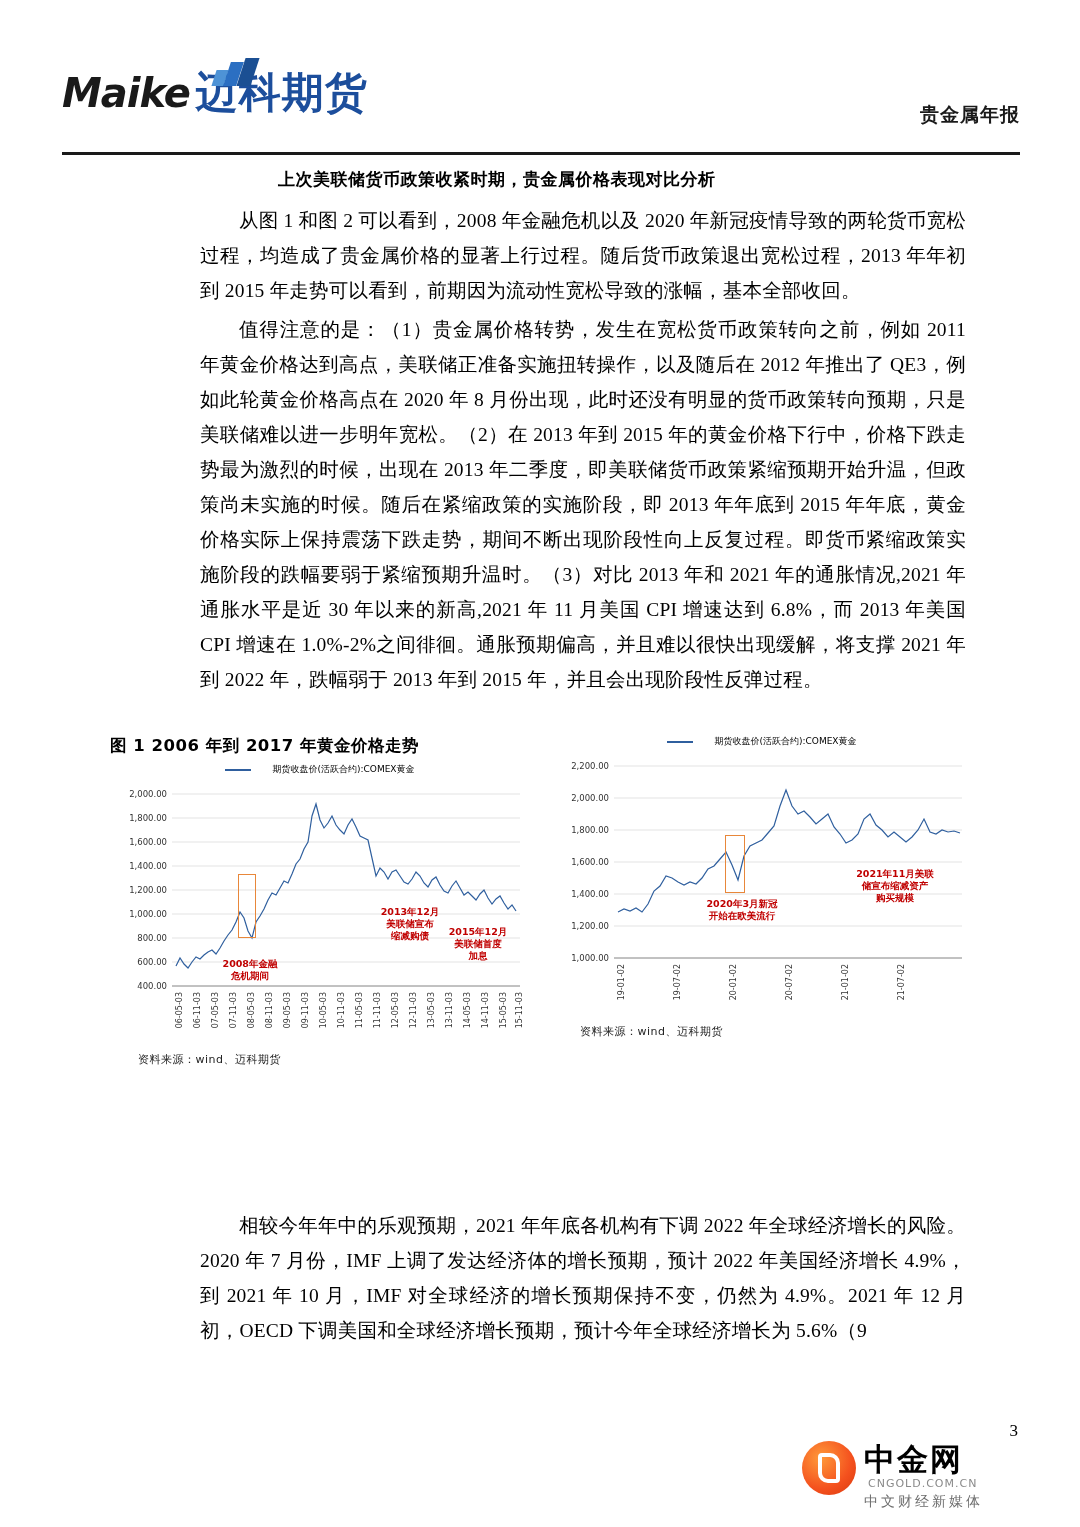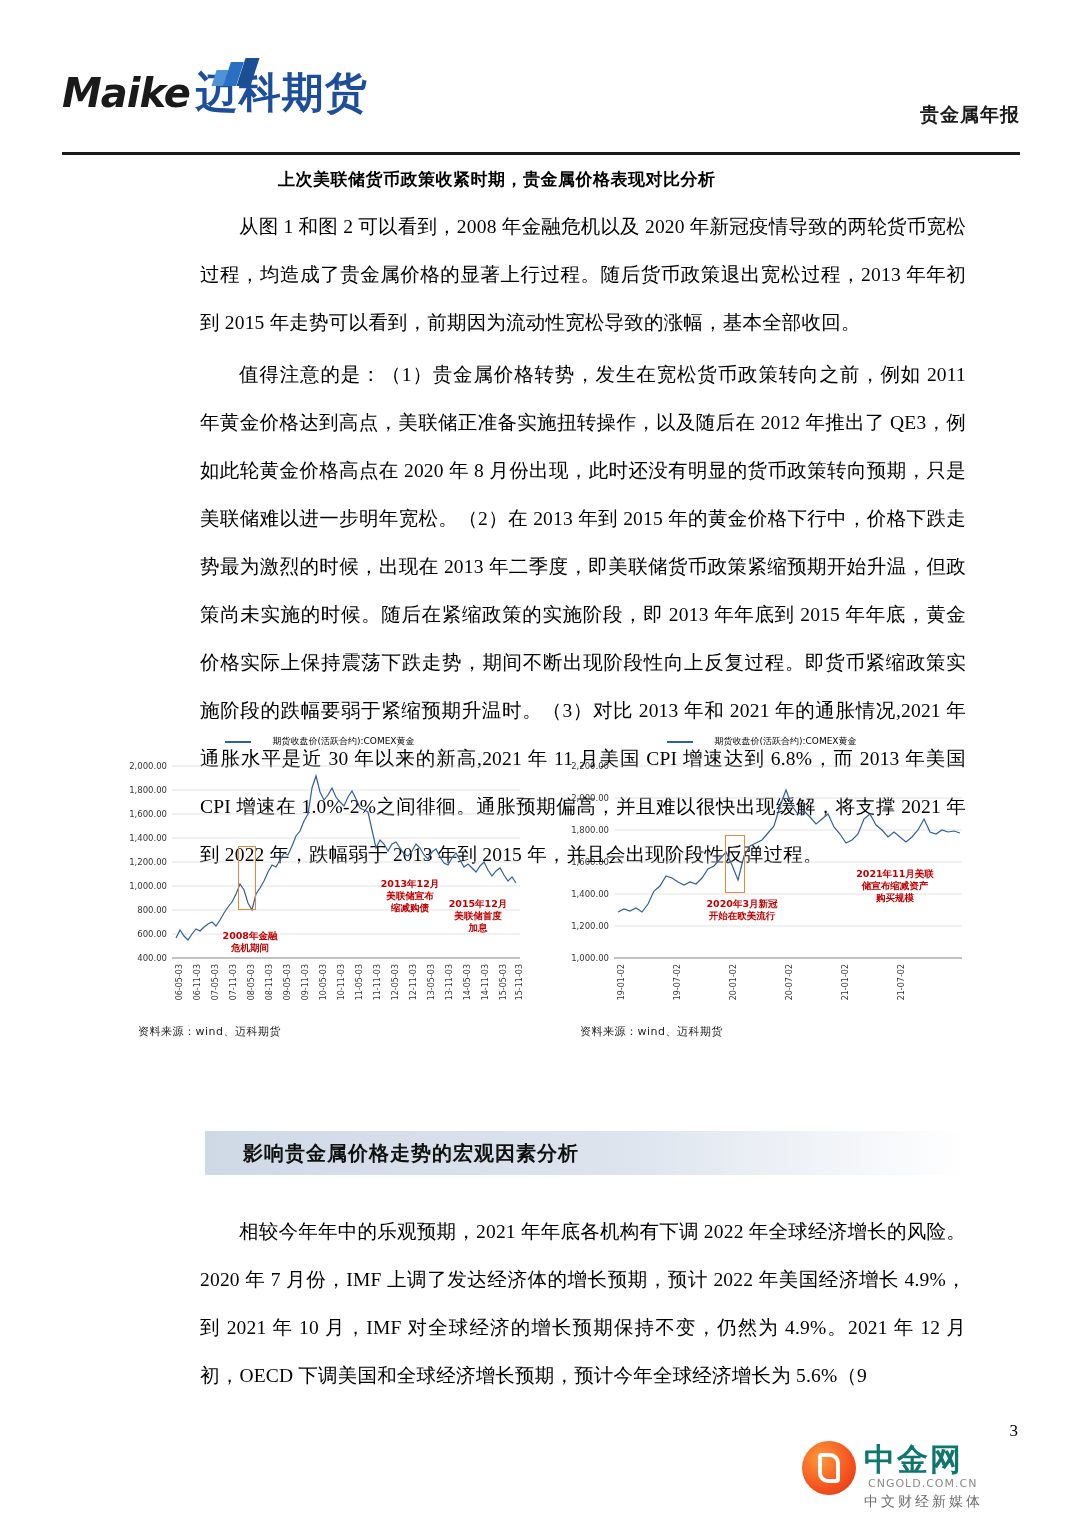--- a/index.html
+++ b/index.html
@@ -101,21 +101,21 @@
   .sec-title {
     font-family: "DejaVu Sans", sans-serif;
     font-weight: bold;
     font-size: 17px;
     margin: 0 0 12px 78px;
     letter-spacing: 0.5px;
   }
   p.para {
     margin: 0 0 4px 0;
     font-size: 19.5px;
-    line-height: 48px;
+    line-height: 35px;
     text-align: justify;
     text-indent: 2em;
     letter-spacing: 0.2px;
   }
 
   
   .figures {
     position: absolute;
     left: 110px;
     top: 735px;
@@ -250,21 +250,21 @@
     border-radius: 4px 10px 4px 10px;
     box-sizing: border-box;
   }
   .wm-main {
     position: absolute;
     left: 66px;
     top: 8px;
     font-family: "DejaVu Sans", sans-serif;
     font-weight: bold;
     font-size: 31px;
-    color: #0f766e;
+    color: #000000;
     letter-spacing: 2px;
   }
   .wm-url {
     position: absolute;
     left: 70px;
     top: 46px;
     font-family: "DejaVu Sans", sans-serif;
     font-size: 11px;
     color: #8a8a8a;
     letter-spacing: 1px;
@@ -310,20 +310,21 @@
 
   <div class="content">
     <div class="sec-title">上次美联储货币政策收紧时期，贵金属价格表现对比分析</div>
     <p class="para">从图 1 和图 2 可以看到，2008 年金融危机以及 2020 年新冠疫情导致的两轮货币宽松过程，均造成了贵金属价格的显著上行过程。随后货币政策退出宽松过程，2013 年年初到 2015 年走势可以看到，前期因为流动性宽松导致的涨幅，基本全部收回。</p>
     <p class="para">值得注意的是：（1）贵金属价格转势，发生在宽松货币政策转向之前，例如 2011 年黄金价格达到高点，美联储正准备实施扭转操作，以及随后在 2012 年推出了 QE3，例如此轮黄金价格高点在 2020 年 8 月份出现，此时还没有明显的货币政策转向预期，只是美联储难以进一步明年宽松。（2）在 2013 年到 2015 年的黄金价格下行中，价格下跌走势最为激烈的时候，出现在 2013 年二季度，即美联储货币政策紧缩预期开始升温，但政策尚未实施的时候。随后在紧缩政策的实施阶段，即 2013 年年底到 2015 年年底，黄金价格实际上保持震荡下跌走势，期间不断出现阶段性向上反复过程。即货币紧缩政策实施阶段的跌幅要弱于紧缩预期升温时。（3）对比 2013 年和 2021 年的通胀情况,2021 年通胀水平是近 30 年以来的新高,2021 年 11 月美国 CPI 增速达到 6.8%，而 2013 年美国 CPI 增速在 1.0%-2%之间徘徊。通胀预期偏高，并且难以很快出现缓解，将支撑 2021 年到 2022 年，跌幅弱于 2013 年到 2015 年，并且会出现阶段性反弹过程。</p>
   </div>
 
   <div class="figures">
 
     <div class="fig left">
+      <div class="fig-caption">图 1  2006 年到 2017 年黄金价格走势</div>
       <div class="fig-legend">
         <span class="legend-line"></span>
         <span>期货收盘价(活跃合约):COMEX黄金</span>
       </div>
       <div class="chart-box">
         <svg class="chart-svg" width="420" height="250" viewBox="0 0 420 250">
 
           <g stroke="#d7d7d7" stroke-width="0.7">
             <line x1="62" y1="16" x2="410" y2="16"></line>
             <line x1="62" y1="40" x2="410" y2="40"></line>
@@ -428,23 +429,20 @@
         <div class="annot" style="left:138px; top:148px; width:104px;">2020年3月新冠
 开始在欧美流行</div>
         <div class="annot" style="left:294px; top:118px; width:98px;">2021年11月美联
 储宣布缩减资产
 购买规模</div>
       </div>
       <div class="fig-source">资料来源：wind、迈科期货</div>
     </div>
   </div>
 
-  <div class="banner">
-    <span class="banner-text">影响贵金属价格走势的宏观因素分析</span>
-  </div>
 
   <div class="content2">
     <p class="para">相较今年年中的乐观预期，2021 年年底各机构有下调 2022 年全球经济增长的风险。2020 年 7 月份，IMF 上调了发达经济体的增长预期，预计 2022 年美国经济增长 4.9%，到 2021 年 10 月，IMF 对全球经济的增长预期保持不变，仍然为 4.9%。2021 年 12 月初，OECD 下调美国和全球经济增长预期，预计今年全球经济增长为 5.6%（9</p>
   </div>
 
   <div class="page-num">3</div>
 
   <div class="watermark">
     <div class="wm-circle"></div>
     <div class="wm-main">中金网</div>

